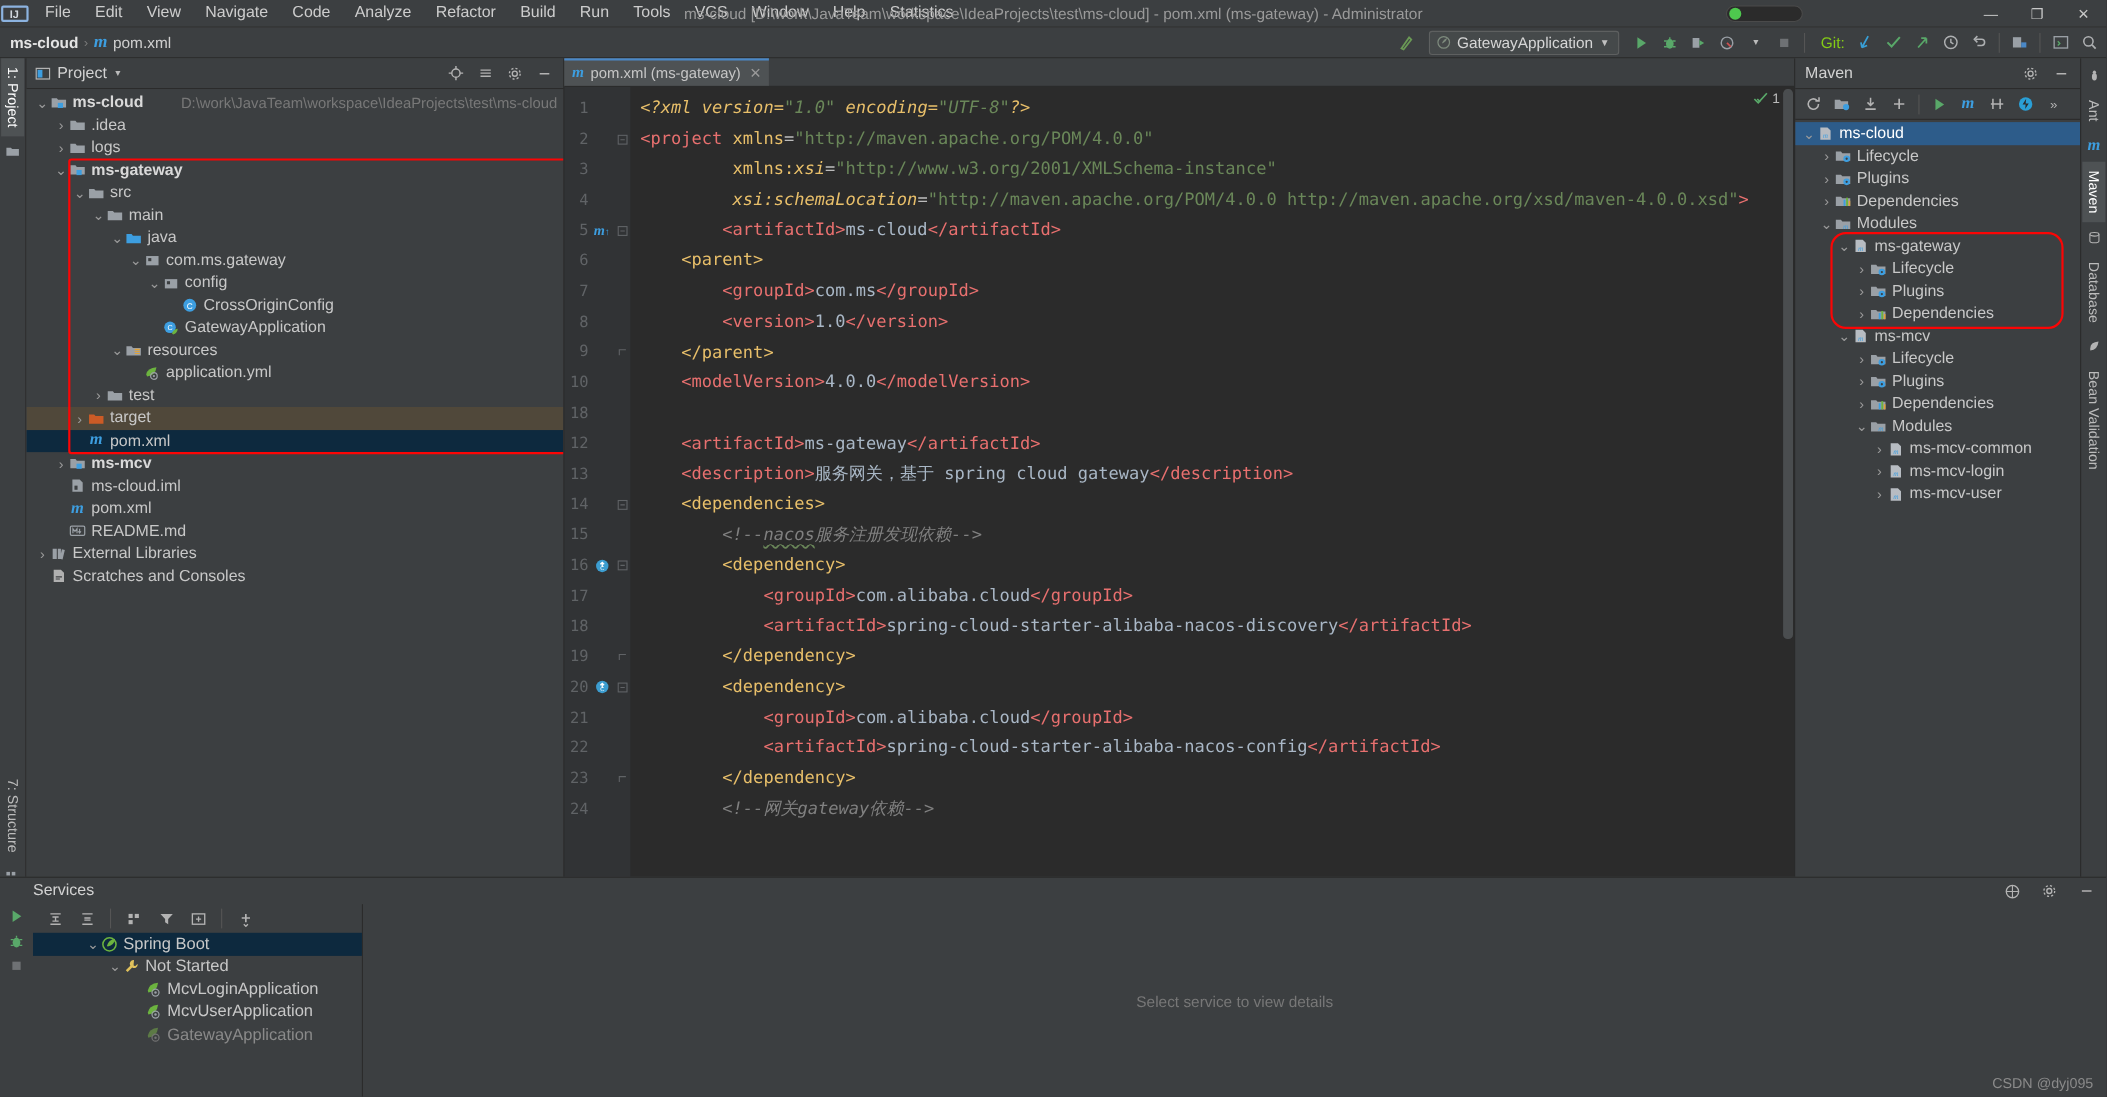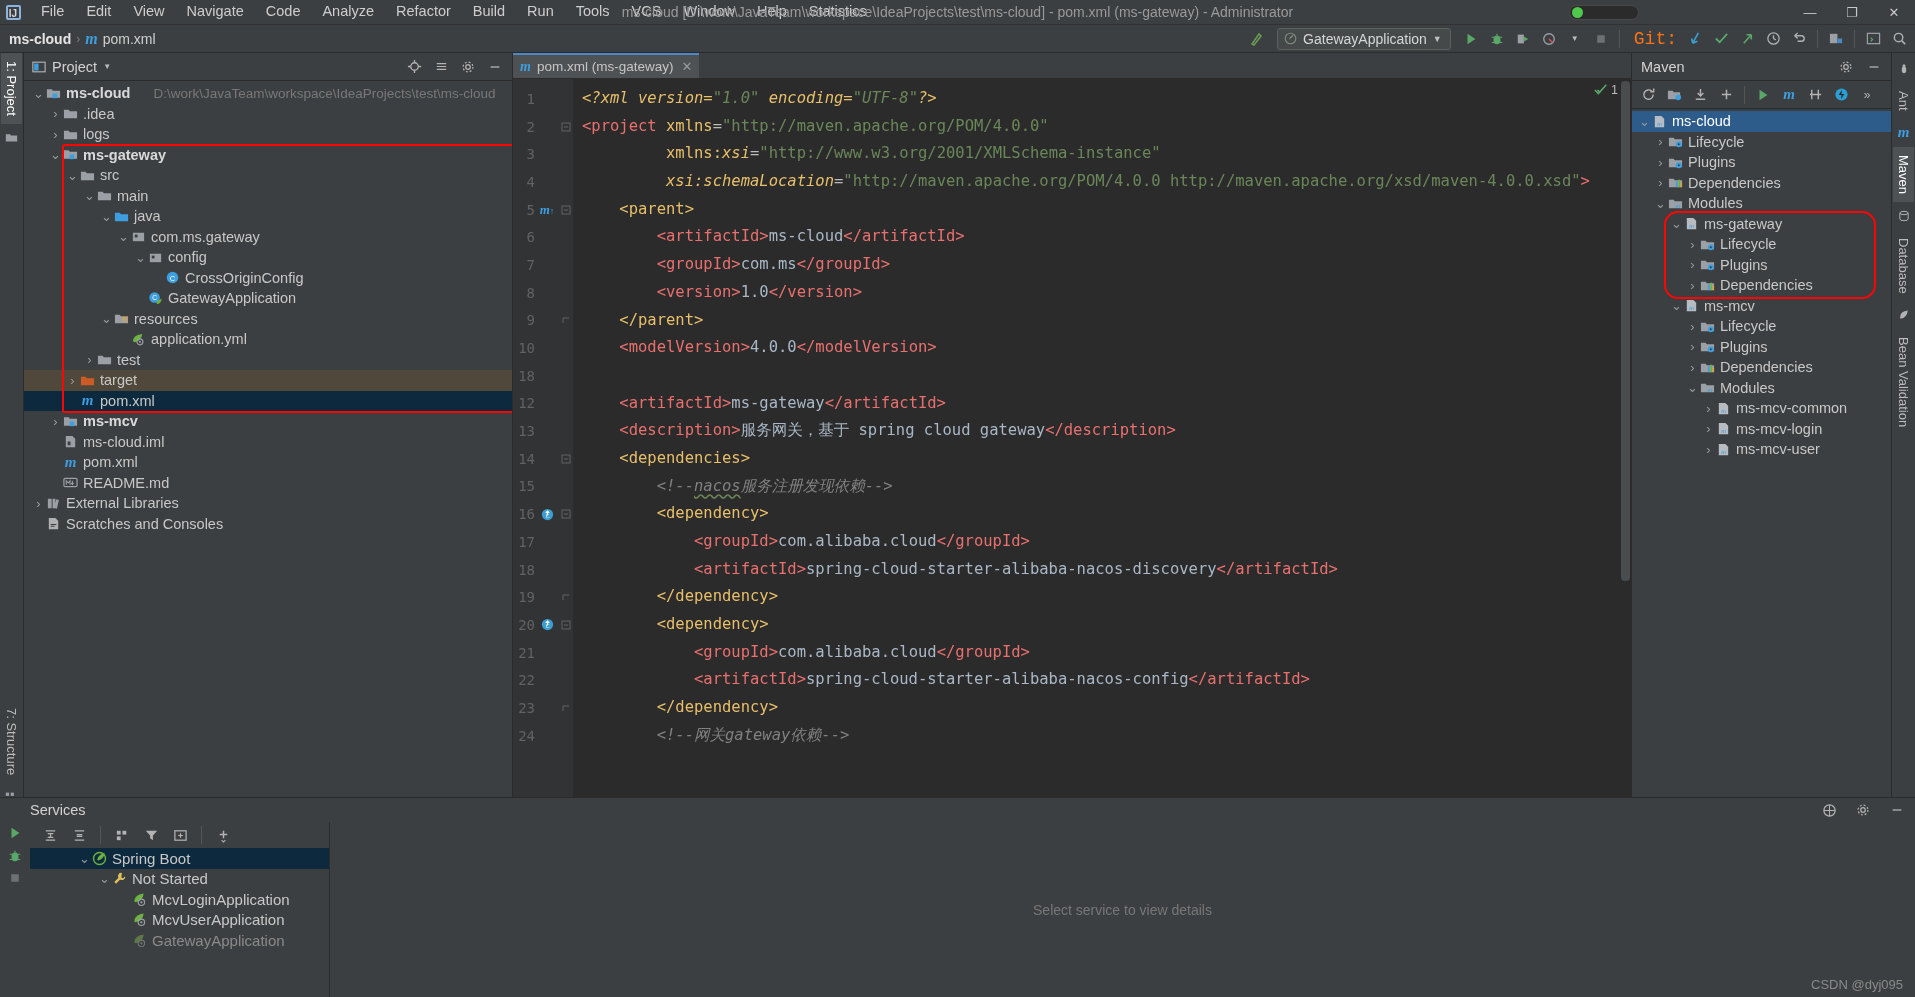--- a/index.html
+++ b/index.html
@@ -15,21 +15,21 @@
 
   
   .titlebar{
     height:25px; background:#3c3f41; display:flex; align-items:center;
     border-bottom:1px solid #323232; position:relative;
   }
   .tb-logo{
     width:26px;height:25px;display:flex;align-items:center;justify-content:center;
   }
   .tb-logo .box{
-    width:15px;height:15px;border:2px solid #8cb3e0;border-radius:2px;
+    width:25px;height:15px;border:2px solid #8cb3e0;border-radius:2px;
     display:flex;align-items:flex-end;justify-content:center;color:#d0d6dd;font-size:10px;line-height:9px;font-weight:bold;
   }
   .menubar{display:flex;align-items:flex-start;gap:0px;height:25px;margin-left:4px;}
   .menu-item{
     padding:3px 11px;font-size:14.5px;color:#cdcdcd;cursor:default;
     white-space:nowrap;
   }
   .tb-title{
     position:absolute;left:0;right:0;text-align:center;font-size:14px;color:#9a9a9a;
     pointer-events:none;
@@ -53,21 +53,21 @@
   .crumb-sep{color:#7a7a7a;font-size:12px;}
   .m-icon{color:#3d9ee0;font-style:italic;font-weight:bold;font-family:"Liberation Serif",serif;font-size:16px;}
   .nav-right{margin-left:auto;display:flex;align-items:center;gap:2px;padding-right:4px;}
   .tbtn{width:24px;height:24px;display:flex;align-items:center;justify-content:center;border-radius:3px;}
   .runcfg{
     display:flex;align-items:center;gap:6px;height:22px;padding:0 8px 0 6px;
     background:#45494a;border:1px solid #5e6060;border-radius:3px;margin:0 6px;
   }
   .runcfg .lbl{font-size:14px;color:#d6d6d6;}
   .sep-v{width:1px;height:18px;background:#555;margin:0 4px;}
-  .git-lbl{font-size:18px;color:#f97316;padding:0 4px 0 8px;font-family:Liberation Mono, monospace;}
+  .git-lbl{font-size:14px;color:#84cc16;padding:0 4px 0 8px;}
 
   
   .main{display:flex;height:calc(997px - 25px - 28px - 1px);}
 
   
   .vstrip{
     width:24px;background:#3c3f41;border-right:1px solid #2b2b2b;
     display:flex;flex-direction:column;align-items:center;flex-shrink:0;position:relative;
   }
   .vtab{
@@ -87,21 +87,21 @@
   .panel-head .title{font-size:14.5px;color:#d2d2d2;}
   .panel-head .sp{margin-left:auto;display:flex;align-items:center;gap:3px;}
   .tree{flex:1;overflow:hidden;padding-top:2px;font-size:14.5px;position:relative;background:#3c3f41;}
   .row{
     height:20.5px;display:flex;align-items:center;white-space:nowrap;position:relative;
   }
   .row .arrow{width:13px;text-align:center;color:#9a9a9a;font-size:9px;flex-shrink:0;}
   .row .ico{width:17px;display:flex;align-items:center;justify-content:center;flex-shrink:0;margin-right:4px;}
   .row .txt{color:#c8c8c8;}
   .row .txt.b{font-weight:bold;color:#d9d9d9;}
-  .row .sub{color:#787878;font-size:13.5px;margin-left:9px;padding-left:14px;}
+  .row .sub{color:#787878;font-size:13.5px;margin-left:20px;padding-left:14px;}
   .row.sel-blue{background:#0d293e;}
   .row.sel-brown{background:#50483a;}
 
   
   .redbox{position:absolute;border:2.2px solid #fb0505;border-radius:3px;pointer-events:none;z-index:30;}
   .redround{position:absolute;border:2.6px solid #fb0505;border-radius:14px;pointer-events:none;z-index:30;}
 
   
   .editorcol{flex:1;display:flex;flex-direction:column;min-width:0;background:#2b2b2b;}
   .tabstrip{height:26px;background:#3c3f41;display:flex;align-items:flex-end;border-bottom:1px solid #2b2b2b;}
@@ -779,22 +779,22 @@
               <span class="gnum">24</span>
               <span class="gmark"></span>
               <span class="gmark" style="width: 14px;"></span>
             </div>
           </div>
         <div class="codearea" id="codearea">
             <div class="cline"><span class="t-pi">&lt;?xml version=<span class="t-str">"1.0"</span> encoding=<span class="t-str">"UTF-8"</span>?&gt;</span></div>
             <div class="cline"><span class="t-tagp">&lt;project</span> <span class="t-attrn">xmlns</span>=<span class="t-str">"http://maven.apache.org/POM/4.0.0"</span></div>
             <div class="cline">         <span class="t-attrn">xmlns:<span class="t-ital">xsi</span></span>=<span class="t-str">"http://www.w3.org/2001/XMLSchema-instance"</span></div>
             <div class="cline">         <span class="t-attrn t-ital">xsi:schemaLocation</span>=<span class="t-str">"http://maven.apache.org/POM/4.0.0 http://maven.apache.org/xsd/maven-4.0.0.xsd"</span><span class="t-tagp">&gt;</span></div>
+            <div class="cline">        <span class="t-tagp">&lt;artifactId&gt;</span><span class="t-txt">ms-cloud</span><span class="t-tagp">&lt;/artifactId&gt;</span></div>
             <div class="cline">    <span class="t-tag">&lt;parent&gt;</span></div>
-            <div class="cline">        <span class="t-tagp">&lt;artifactId&gt;</span><span class="t-txt">ms-cloud</span><span class="t-tagp">&lt;/artifactId&gt;</span></div>
             <div class="cline">        <span class="t-tagp">&lt;groupId&gt;</span><span class="t-txt">com.ms</span><span class="t-tagp">&lt;/groupId&gt;</span></div>
             <div class="cline">        <span class="t-tagp">&lt;version&gt;</span><span class="t-txt">1.0</span><span class="t-tagp">&lt;/version&gt;</span></div>
             <div class="cline">    <span class="t-tag">&lt;/parent&gt;</span></div>
             <div class="cline">    <span class="t-tagp">&lt;modelVersion&gt;</span><span class="t-txt">4.0.0</span><span class="t-tagp">&lt;/modelVersion&gt;</span></div>
             <div class="cline">&nbsp;</div>
             <div class="cline">    <span class="t-tagp">&lt;artifactId&gt;</span><span class="t-txt">ms-gateway</span><span class="t-tagp">&lt;/artifactId&gt;</span></div>
             <div class="cline">    <span class="t-tagp">&lt;description&gt;</span><span class="t-txt">服务网关，基于 spring cloud gateway</span><span class="t-tagp">&lt;/description&gt;</span></div>
             <div class="cline">    <span class="t-tag">&lt;dependencies&gt;</span></div>
             <div class="cline">        <span class="t-cmt">&lt;!--<span class="squiggle">nacos</span>服务注册发现依赖--&gt;</span></div>
             <div class="cline">        <span class="t-tag">&lt;dependency&gt;</span></div>

